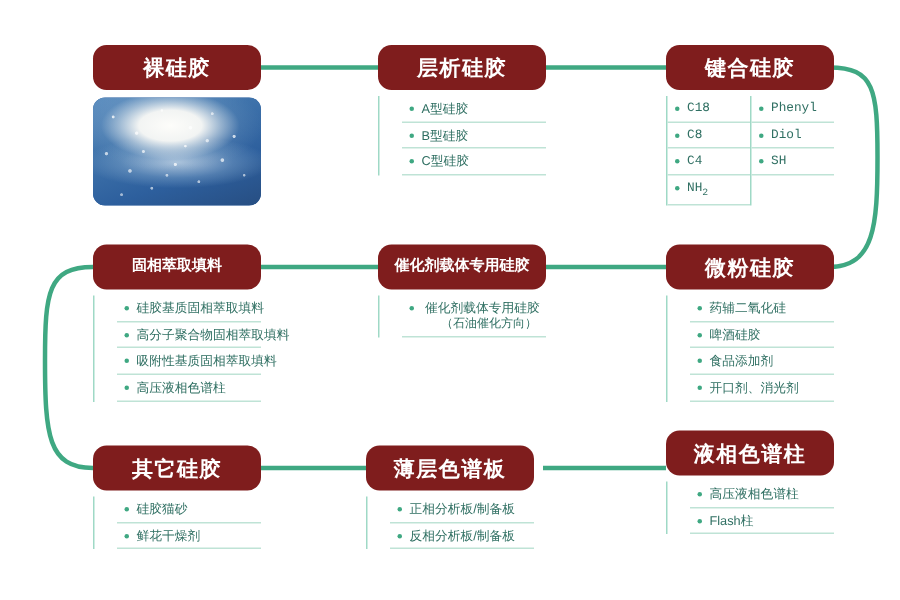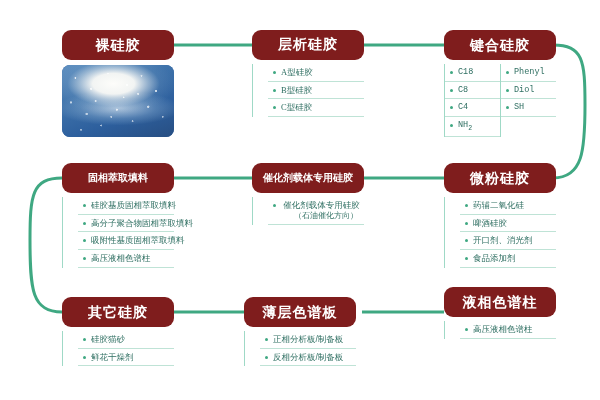--- a/index.html
+++ b/index.html
@@ -166,21 +166,21 @@
   </svg>
 
   <div class="node" style="left:62px; top:30px; width:112px;">
     <div class="node-header">裸硅胶</div>
     <div class="photo">
       <div class="grad"></div>
       <div class="speckle"></div>
     </div>
   </div>
 
-  <div class="node" style="left:252px; top:30px; width:112px;font-family:Liberation Serif, serif;">
+  <div class="node" style="left:252px; top:30px; width:112px;">
     <div class="node-header">层析硅胶</div>
     <div class="node-body">
       <ul class="item-list">
         <li class="item">A型硅胶</li>
         <li class="item">B型硅胶</li>
         <li class="item">C型硅胶</li>
       </ul>
     </div>
   </div>
 
@@ -228,22 +228,22 @@
       </ul>
     </div>
   </div>
 
   <div class="node" style="left:444px; top:163px; width:112px;">
     <div class="node-header">微粉硅胶</div>
     <div class="node-body">
       <ul class="item-list">
         <li class="item">药辅二氧化硅</li>
         <li class="item">啤酒硅胶</li>
+        <li class="item">食品添加剂</li>
         <li class="item">开口剂、消光剂</li>
-        <li class="item">食品添加剂</li>
       </ul>
     </div>
   </div>
 
   <div class="node" style="left:62px; top:297px; width:112px;">
     <div class="node-header">其它硅胶</div>
     <div class="node-body">
       <ul class="item-list">
         <li class="item">硅胶猫砂</li>
         <li class="item">鲜花干燥剂</li>
@@ -259,17 +259,18 @@
         <li class="item">反相分析板/制备板</li>
       </ul>
     </div>
   </div>
 
   <div class="node" style="left:444px; top:287px; width:112px;">
     <div class="node-header">液相色谱柱</div>
     <div class="node-body">
       <ul class="item-list">
         <li class="item">高压液相色谱柱</li>
+        <li class="item">Flash柱</li>
       </ul>
     </div>
   </div>
 
 </div>
 
 </body></html>

